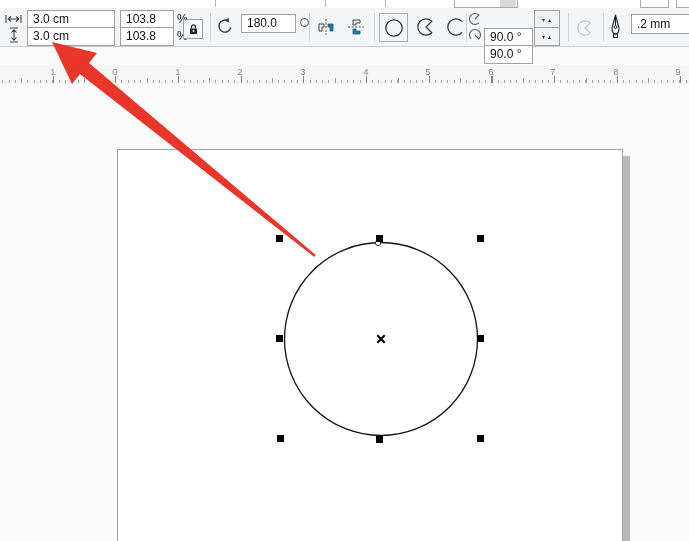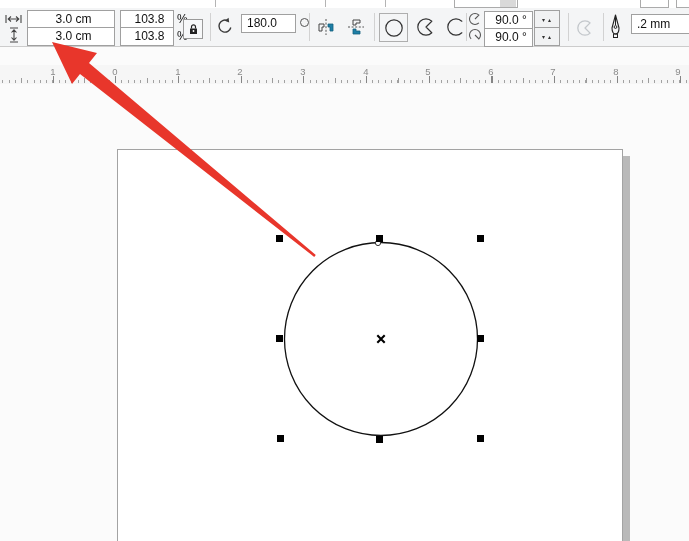--- a/index.html
+++ b/index.html
@@ -11,21 +11,21 @@
   
   #topclip{left:0;top:0;width:689px;height:8px;background:#fff;border-bottom:1px solid #c9c9c9;}
   #topclip .frag{position:absolute;top:0;height:7px;border:1px solid #ababab;border-top:none;background:#fff;}
   #topclip .fragfill{position:absolute;top:0;height:7px;background:#d9d9d9;}
   #topclip .vtick{position:absolute;top:0;width:1px;height:7px;background:#b4b4b4;}
 
   
   #propbar{left:0;top:8px;width:689px;height:38px;background:#f4f5f6;border-bottom:1px solid #cccccc;}
   .field{position:absolute;background:#fff;border:1px solid #a0a0a0;font-size:12px;color:#111;
          line-height:16px;padding:0 0 0 5px;white-space:nowrap;overflow:hidden;}
-  .pairbox{position:absolute;border:1px solid #a0a0a0;background:#fff;width:86px;height:34px;text-align:center;}
+  .pairbox{position:absolute;border:1px solid #a0a0a0;background:#fff;width:86px;height:34px;}
   .pairbox .row{height:16px;font-size:12px;color:#111;line-height:16px;padding-left:5px;}
   .pairbox .row + .row{border-top:1px solid #a0a0a0;height:16px;}
   .sep{position:absolute;top:5px;width:1px;height:28px;background:#d2d2d2;}
   .ibtn{position:absolute;display:flex;align-items:center;justify-content:center;}
   .label{position:absolute;font-size:12px;color:#111;}
   #deg-ind{width:7px;height:7px;border:1.4px solid #555;border-radius:50%;}
   .spinbox{position:absolute;width:24px;height:34px;border:1px solid #a0a0a0;background:#f1f2f3;}
   .spinrow{height:16px;display:flex;align-items:center;justify-content:center;gap:2px;
            font-size:6px;color:#333;letter-spacing:1px;cursor:default;}
   .spinrow + .spinrow{border-top:1px solid #a0a0a0;}
@@ -158,21 +158,21 @@
     <span class="ibtn" style="left:468px;top:4px">
       <svg width="14" height="14" viewBox="0 0 14 14">
           <path d="M7 7L7 1.5A5.5 5.5 0 1 0 12.5 7" stroke="#555" stroke-width="1.1" fill="none" transform="rotate(45 7 7)"></path>
         </svg>
     </span>
     <span class="ibtn" style="left:468px;top:20px">
       <svg width="14" height="14" viewBox="0 0 14 14">
           <path d="M7 7L7 1.5A5.5 5.5 0 1 0 12.5 7" stroke="#555" stroke-width="1.1" fill="none" transform="rotate(135 7 7)"></path>
         </svg>
     </span>
-    <div class="pairbox" style="left:484px;top:3px;width:47px">
+    <div class="pairbox" style="left:484px;top:20px;width:47px">
       <div class="row">90.0 °</div>
       <div class="row">90.0 °</div>
     </div>
     <div class="spinbox" style="left:534px;top:2px">
       <div class="spinrow">
         <span>▾</span>
           <span>▴</span>
       </div>
       <div class="spinrow">
         <span>▾</span>

